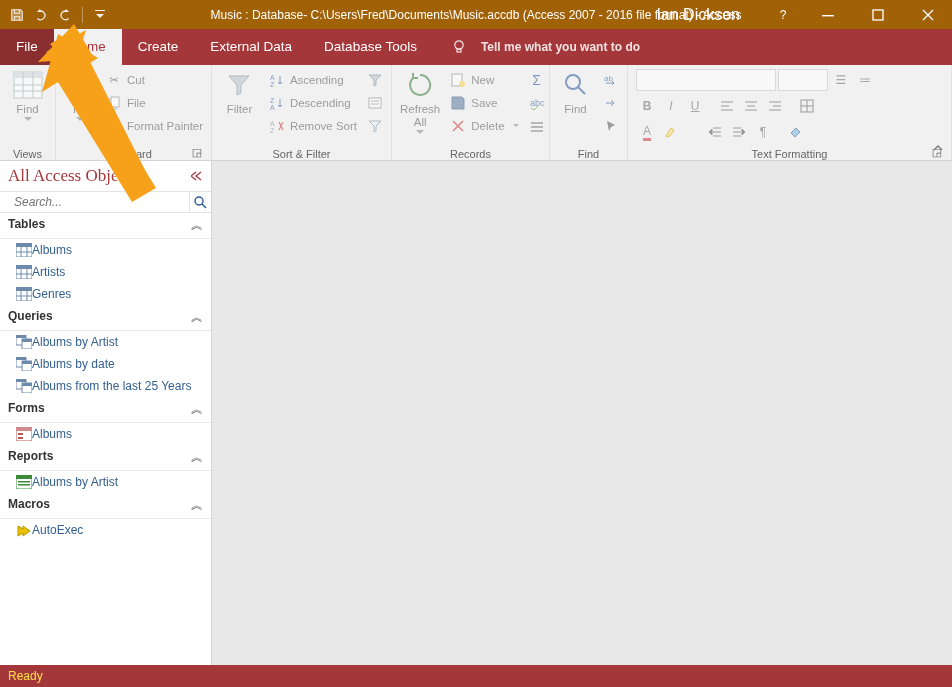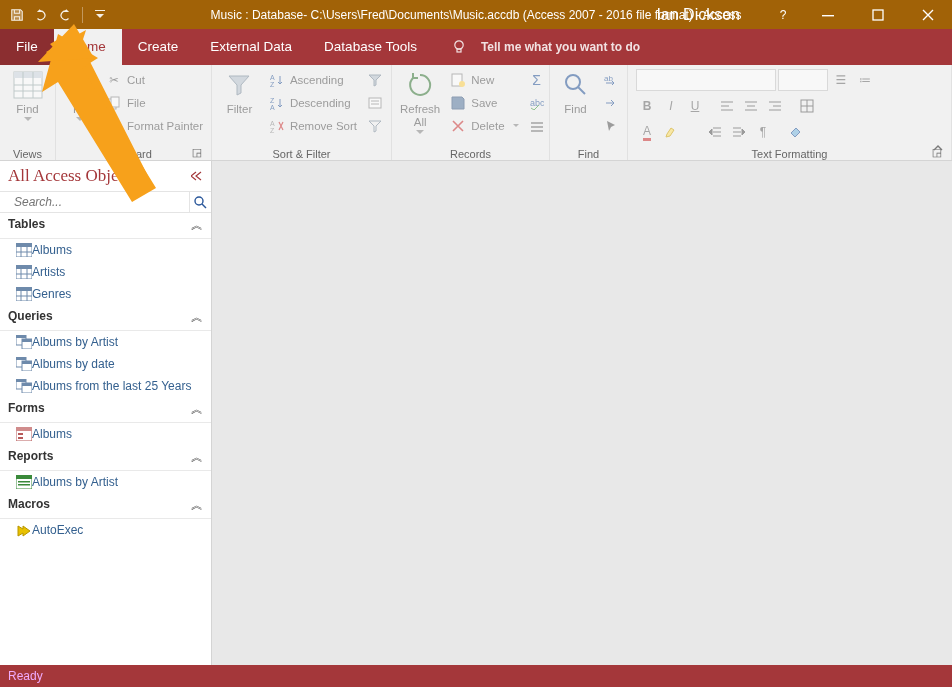--- a/index.html
+++ b/index.html
@@ -46,21 +46,21 @@
 .navsearch{ display:flex; border-top:1px solid #e4e4e4; border-bottom:1px solid #e4e4e4;}
 .navsearch input{ flex:1; border:none; padding:3px 14px; font-style:italic; font-size:12px; outline:none; color:#7a7a7a; background:#fff;}
 .navsearch .sbtn{ width:22px; display:flex; align-items:center; justify-content:center; border-left:1px solid #e4e4e4; color:#2a579a;}
 .cat{ font-weight:bold; padding:4px 8px; border-bottom:1px solid #e9e9e9; display:flex; justify-content:space-between; color:#333;}
 .cat .chev{ font-weight:normal; color:#555;}
 .item{ display:flex; align-items:center; padding:4px 8px 4px 16px; color:#34608f; font-size:12px;}
 .obj-ico{ width:16px; height:14px; }
 .workarea{ flex:1; background:#e8e8e8;}
 
 
-.statusbar{ height:22px; background:#a4373a; color:#f0abfc; display:flex; align-items:center; padding:0 8px; font-size:12px;}
+.statusbar{ height:22px; background:#a4373a; color:#fde047; display:flex; align-items:center; padding:0 8px; font-size:12px;}
 
 
 .arrow-overlay{ position:absolute; left:28px; top:30px; pointer-events:none; z-index:50;}
 
 
 svg{ display:block; }
 .dimmed{ opacity:.55;}
 </style>
 </head>
 <body>

